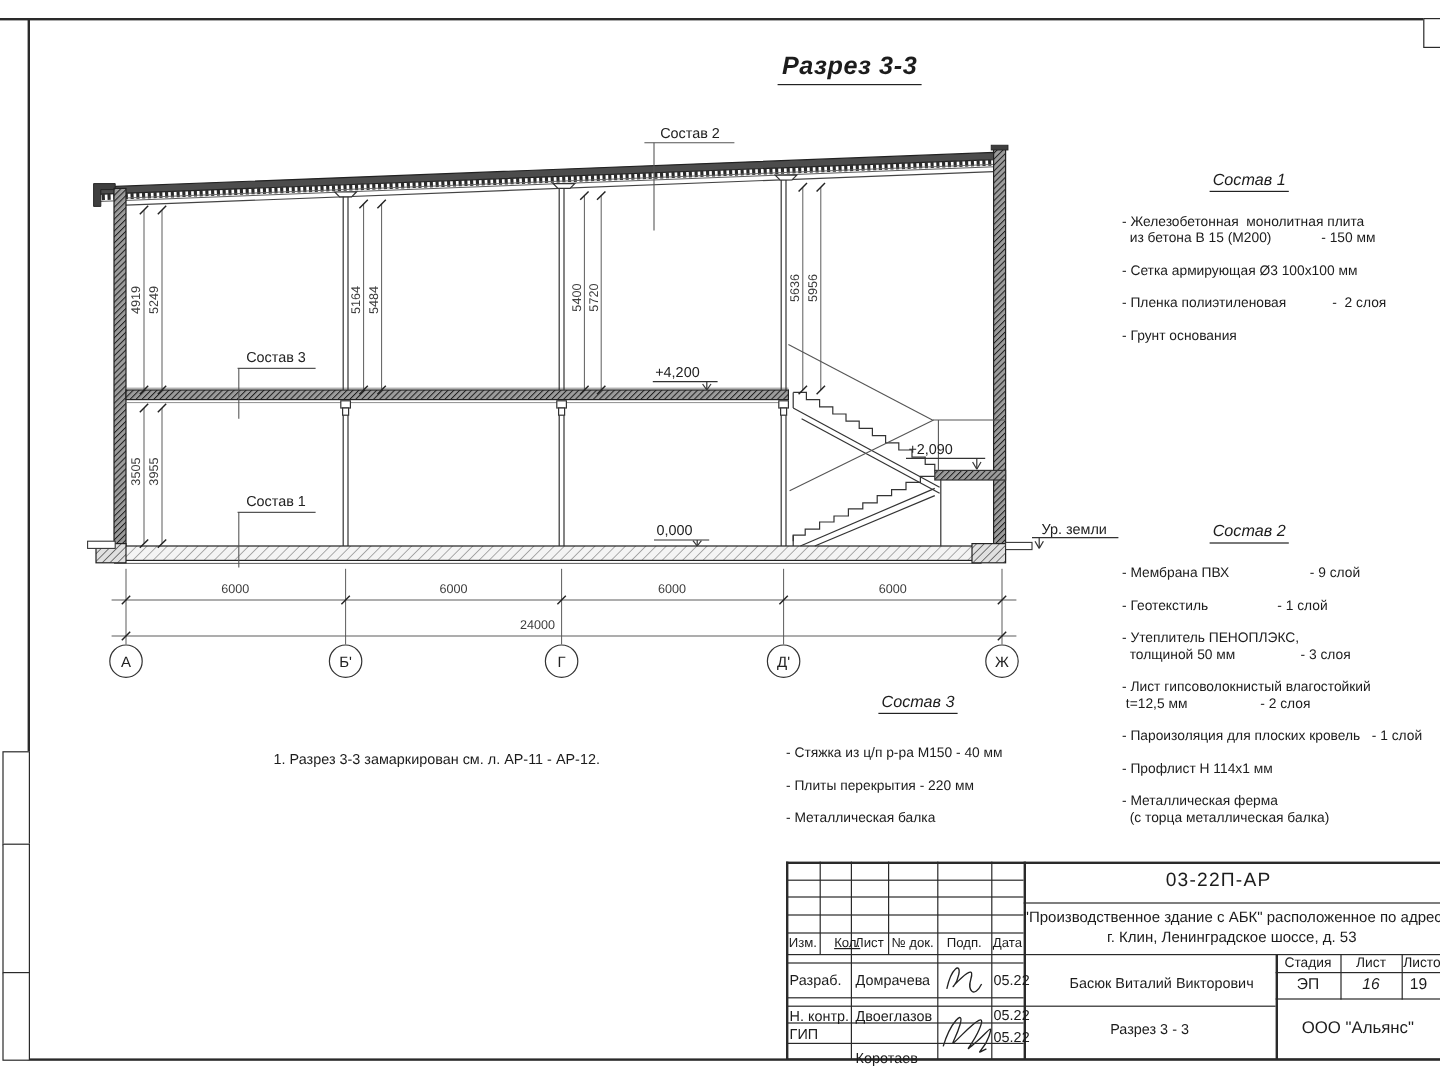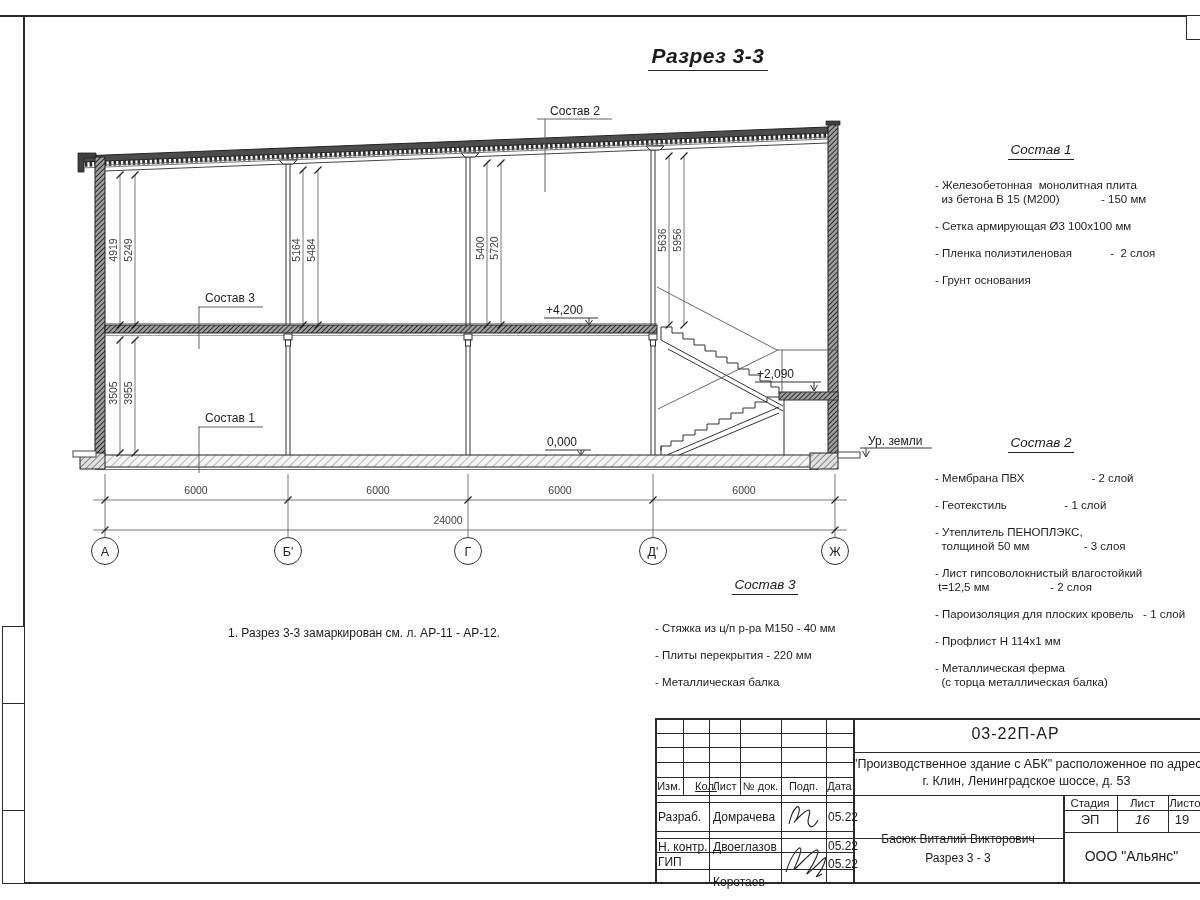--- a/index.html
+++ b/index.html
@@ -271,21 +271,21 @@
   из бетона В 15 (М200)             - 150 мм</div>
         <div class="spec-item">- Сетка армирующая Ø3 100х100 мм</div>
         <div class="spec-item">- Пленка полиэтиленовая            -  2 слоя</div>
         <div class="spec-item">- Грунт основания</div>
       </div>
   </div>
 
   <div class="abs spec" style="left:935px;top:436px;width:262px;">
     <div class="spec-title" style="width:212px;"><span>Состав 2</span></div>
     <div>
-        <div class="spec-item">- Мембрана ПВХ                     - 2 слой</div>
+        <div class="spec-item">- Мембрана ПВХ                     - 9 слой</div>
         <div class="spec-item">- Геотекстиль                  - 1 слой</div>
         <div class="spec-item">- Утеплитель ПЕНОПЛЭКС,
   толщиной 50 мм                 - 3 слоя</div>
         <div class="spec-item">- Лист гипсоволокнистый влагостойкий
  t=12,5 мм                   - 2 слоя</div>
         <div class="spec-item">- Пароизоляция для плоских кровель   - 1 слой</div>
         <div class="spec-item">- Профлист Н 114х1 мм</div>
         <div class="spec-item">- Металлическая ферма
   (с торца металлическая балка)</div>
       </div>
@@ -345,21 +345,21 @@
     <div class="tb-text" style="left:3px;top:92px;">Разраб.</div>
     <div class="tb-text" style="left:58px;top:92px;">Домрачева</div>
     <div class="tb-text" style="left:173px;top:92px;">05.22</div>
     <div class="tb-text" style="left:3px;top:122px;">Н. контр.</div>
     <div class="tb-text" style="left:58px;top:122px;">Двоеглазов</div>
     <div class="tb-text" style="left:173px;top:121px;">05.22</div>
     <div class="tb-text" style="left:3px;top:137px;">ГИП</div>
     <div class="tb-text" style="left:58px;top:137px;margin-top:20px;">Коротаев</div>
     <div class="tb-text" style="left:173px;top:139px;">05.22</div>
 
-    <div class="tb-text ctr" style="left:198px;top:94px;width:210px;margin-top:20px;">Басюк Виталий Викторович</div>
+    <div class="tb-text ctr" style="left:208px;top:94px;width:210px;">Басюк Виталий Викторович</div>
     <div class="tb-text ctr" style="left:198px;top:133px;width:210px;">Разрез 3 - 3</div>
 
     <div class="tb-text ctr" style="left:408px;top:79px;width:54px;font-size:11.5px;">Стадия</div>
     <div class="tb-text ctr" style="left:462px;top:79px;width:51px;font-size:11.5px;">Лист</div>
     <div class="tb-text ctr" style="left:513px;top:79px;width:40px;font-size:11.5px;">Листов</div>
     <div class="tb-text ctr" style="left:408px;top:94px;width:54px;font-size:13px;">ЭП</div>
     <div class="tb-text ctr" style="left:462px;top:94px;width:51px;font-size:13px;font-style:italic;">16</div>
     <div class="tb-text ctr" style="left:513px;top:94px;width:28px;font-size:13px;">19</div>
     <div class="tb-text ctr" style="left:408px;top:130px;width:137px;font-size:14px;">ООО "Альянс"</div>
   </div>

